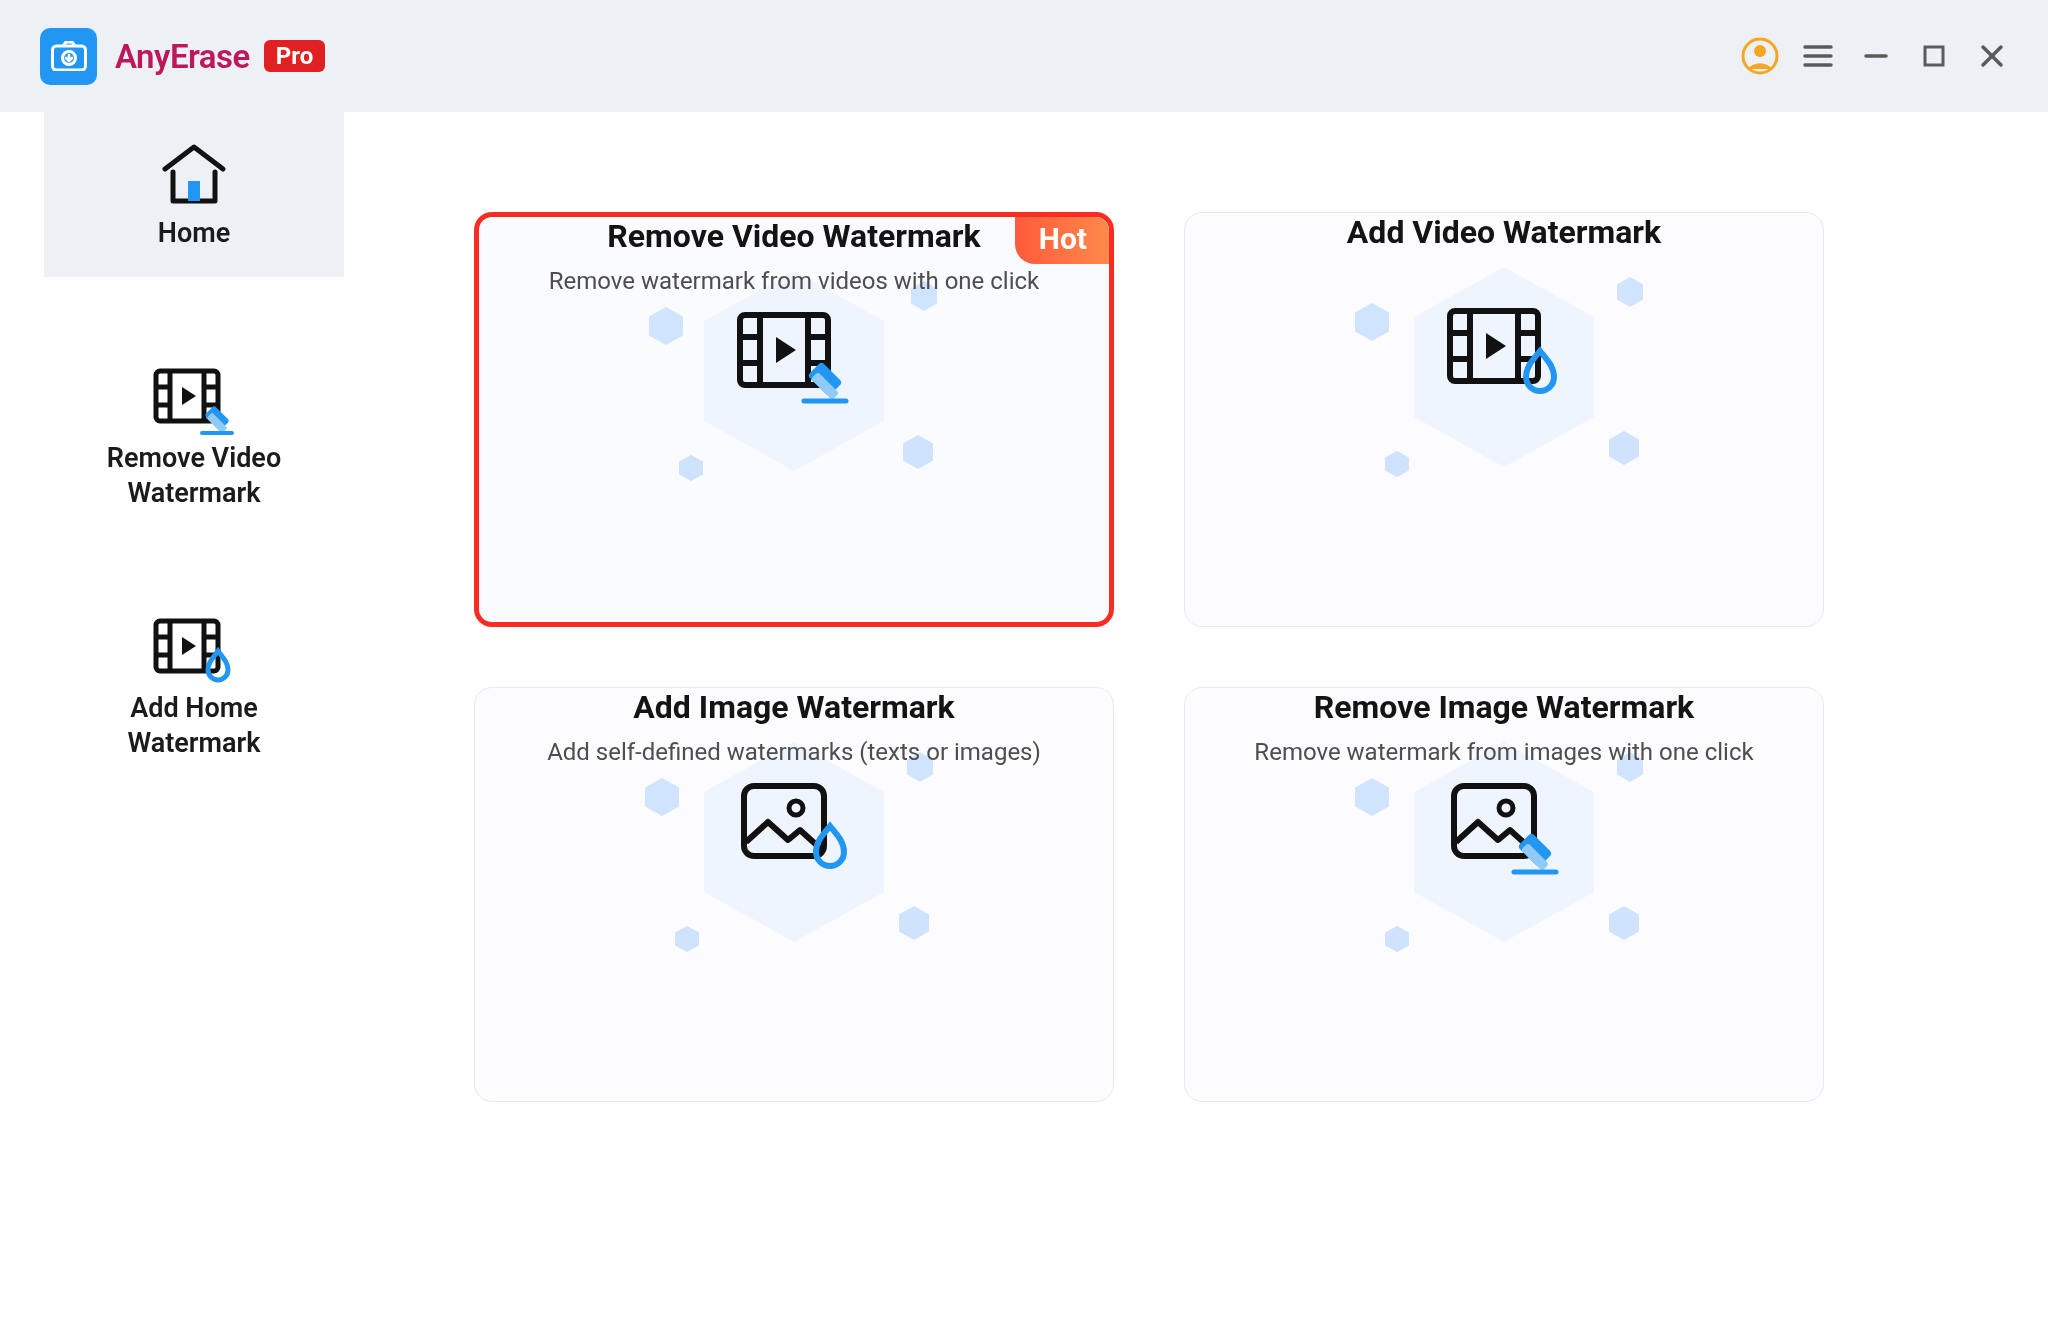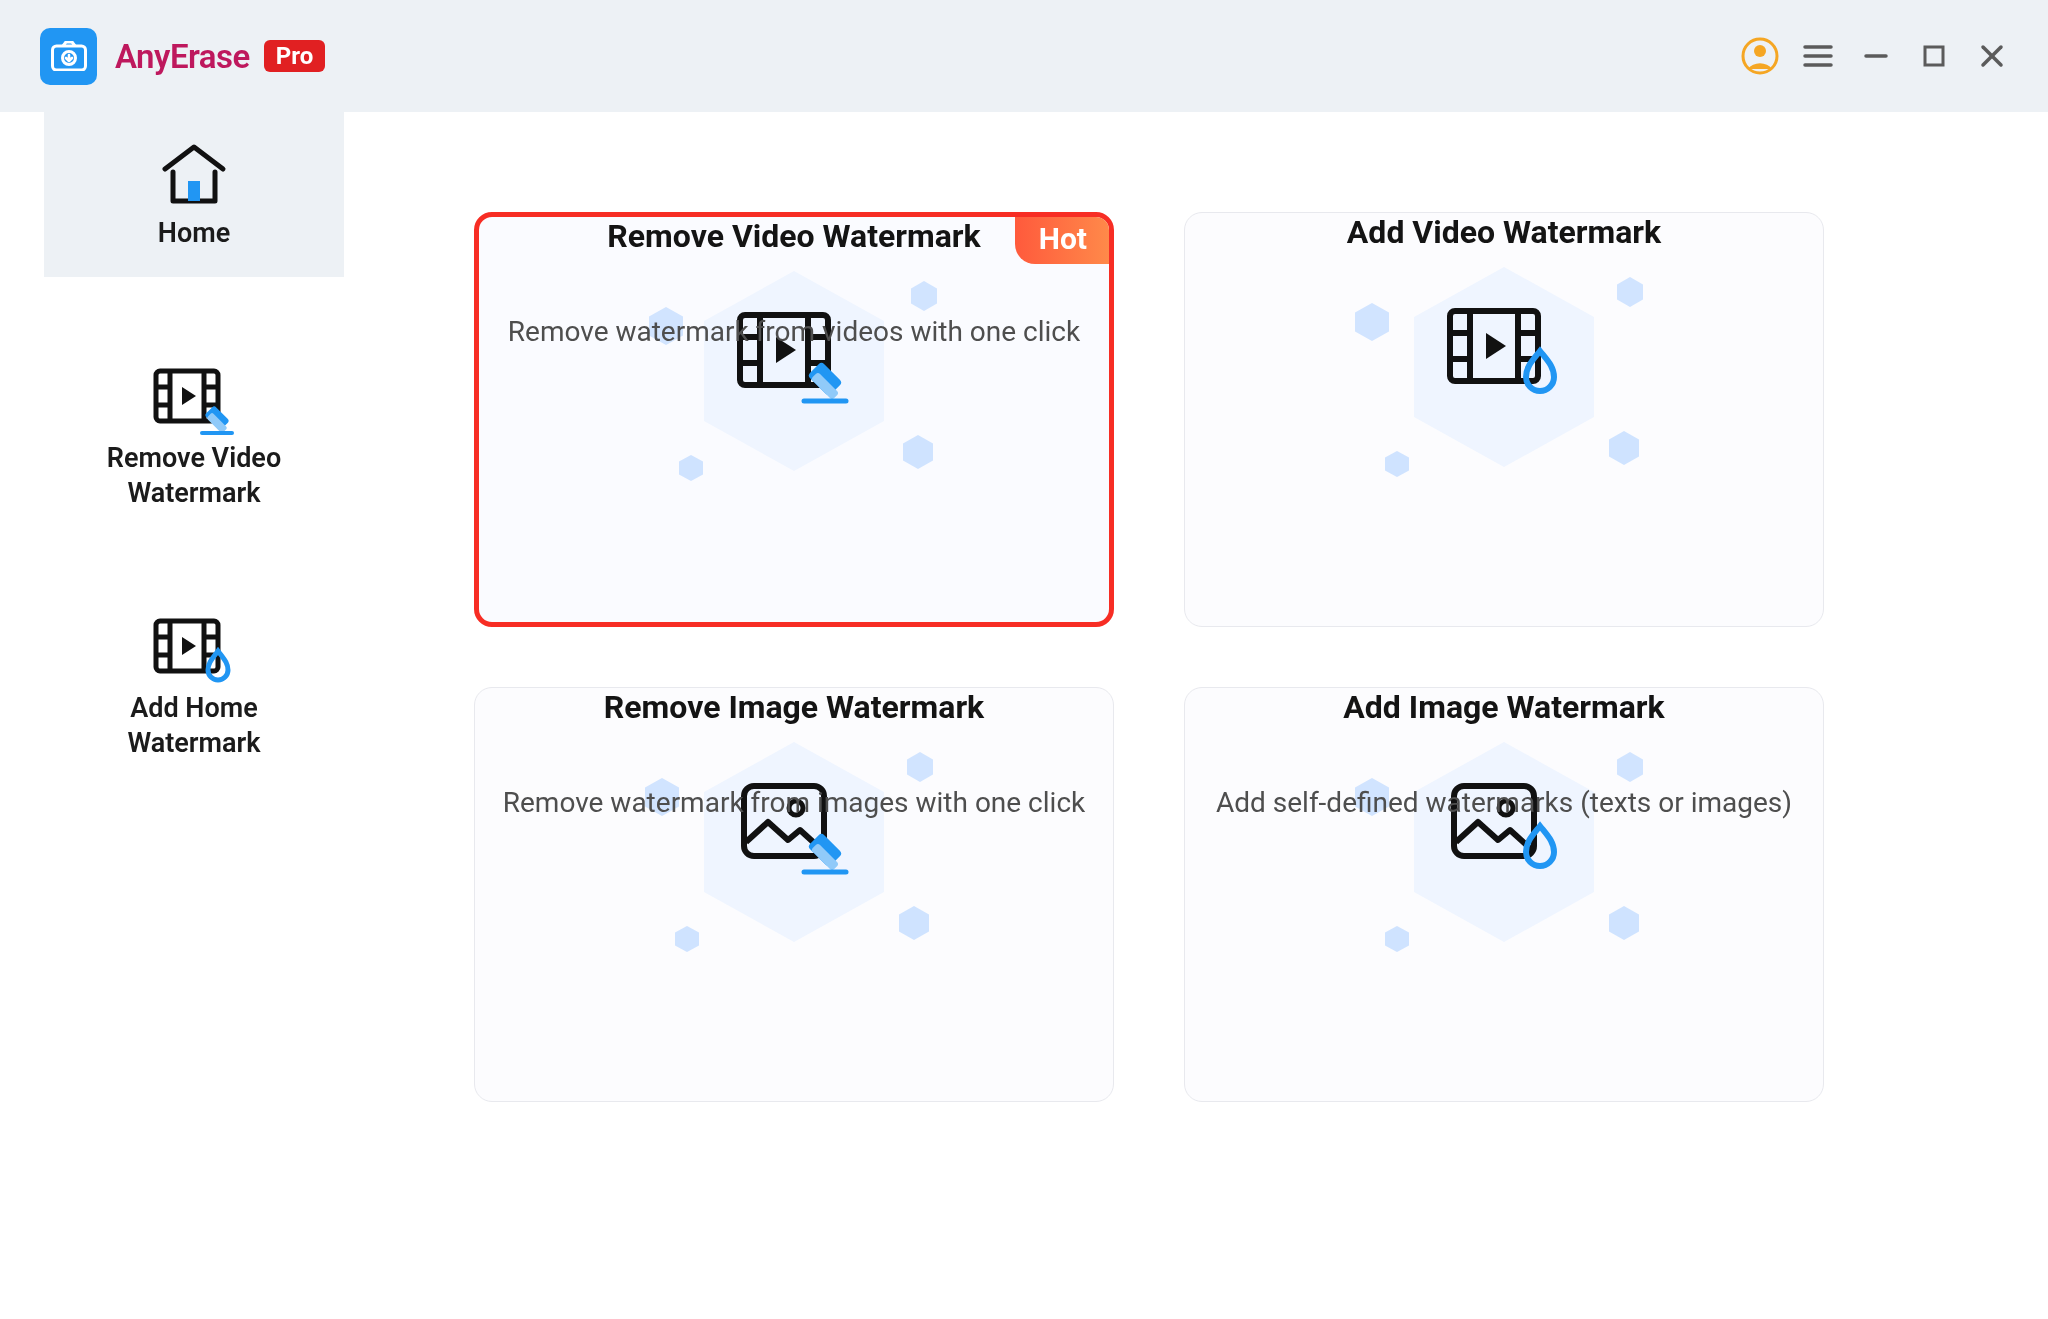--- a/index.html
+++ b/index.html
@@ -129,24 +129,23 @@
     z-index: 2;
   }
   .card-title {
     font-size: 32px;
     font-weight: 700;
     color: #141414;
     z-index: 2;
     margin-bottom: 12px;
   }
   .card-sub {
-    font-size: 28px;
+    font-size: 24px;
     color: #4e4e4e;
     z-index: 2;
-    margin-top: 48px;
   }
   .hot-tag {
     position: absolute;
     right: -2px; top: -2px;
     background: linear-gradient(90deg,#ff5a3c,#ff8a4a);
     color: #fff;
     font-size: 30px;
     font-weight: 700;
     padding: 6px 24px 8px;
     border-radius: 0 15px 0 20px;
@@ -320,46 +319,46 @@
           <div class="hex hex-s1"></div>
             <div class="hex hex-s2"></div>
           <div class="hex hex-s3"></div>
             <div class="hex hex-s4"></div>
         </div>
         <div class="card-icon">
           <svg width="120" height="100" viewBox="0 0 120 100" fill="none">
             <rect x="10" y="10" width="80" height="70" rx="10" stroke="#111" stroke-width="6"></rect>
             <circle cx="62" cy="32" r="7" stroke="#111" stroke-width="5"></circle>
             <path d="M12 66 l22 -20 l20 18 l12 -10 l22 20" stroke="#111" stroke-width="6" fill="none" stroke-linejoin="round"></path>
-            <g transform="translate(70,50)">
-              <rect x="6" y="14" width="30" height="20" rx="4" transform="rotate(45 21 24)" fill="#2196f3"></rect>
-              <rect x="6" y="26" width="30" height="10" rx="3" transform="rotate(45 21 31)" fill="#90caf9"></rect>
-              <line x1="0" y1="46" x2="42" y2="46" stroke="#2196f3" stroke-width="5" stroke-linecap="round"></line>
-            </g>
+            <path d="M96 50 C88 60 82 66 82 76 a14 14 0 0 0 28 0 C110 66 104 60 96 50 Z" fill="none" stroke="#2196f3" stroke-width="6"></path>
           </svg>
         </div>
-        <div class="card-title">Remove Image Watermark</div>
-        <div class="card-sub">Remove watermark from images with one click</div>
+        <div class="card-title">Add Image Watermark</div>
+        <div class="card-sub">Add self-defined watermarks  (texts or images)</div>
       </div>
 
       <div class="card">
         <div class="card-bg">
           <div class="hex hex-big"></div>
           <div class="hex hex-s1"></div>
             <div class="hex hex-s2"></div>
           <div class="hex hex-s3"></div>
             <div class="hex hex-s4"></div>
         </div>
         <div class="card-icon">
           <svg width="120" height="100" viewBox="0 0 120 100" fill="none">
             <rect x="10" y="10" width="80" height="70" rx="10" stroke="#111" stroke-width="6"></rect>
             <circle cx="62" cy="32" r="7" stroke="#111" stroke-width="5"></circle>
             <path d="M12 66 l22 -20 l20 18 l12 -10 l22 20" stroke="#111" stroke-width="6" fill="none" stroke-linejoin="round"></path>
-            <path d="M96 50 C88 60 82 66 82 76 a14 14 0 0 0 28 0 C110 66 104 60 96 50 Z" fill="none" stroke="#2196f3" stroke-width="6"></path>
+            <g transform="translate(70,50)">
+              <rect x="6" y="14" width="30" height="20" rx="4" transform="rotate(45 21 24)" fill="#2196f3"></rect>
+              <rect x="6" y="26" width="30" height="10" rx="3" transform="rotate(45 21 31)" fill="#90caf9"></rect>
+              <line x1="0" y1="46" x2="42" y2="46" stroke="#2196f3" stroke-width="5" stroke-linecap="round"></line>
+            </g>
           </svg>
         </div>
-        <div class="card-title">Add Image Watermark</div>
-        <div class="card-sub">Add self-defined watermarks  (texts or images)</div>
+        <div class="card-title">Remove Image Watermark</div>
+        <div class="card-sub">Remove watermark from images with one click</div>
       </div>
 
     </div>
   </div>
 </div>
 
 </body></html>

